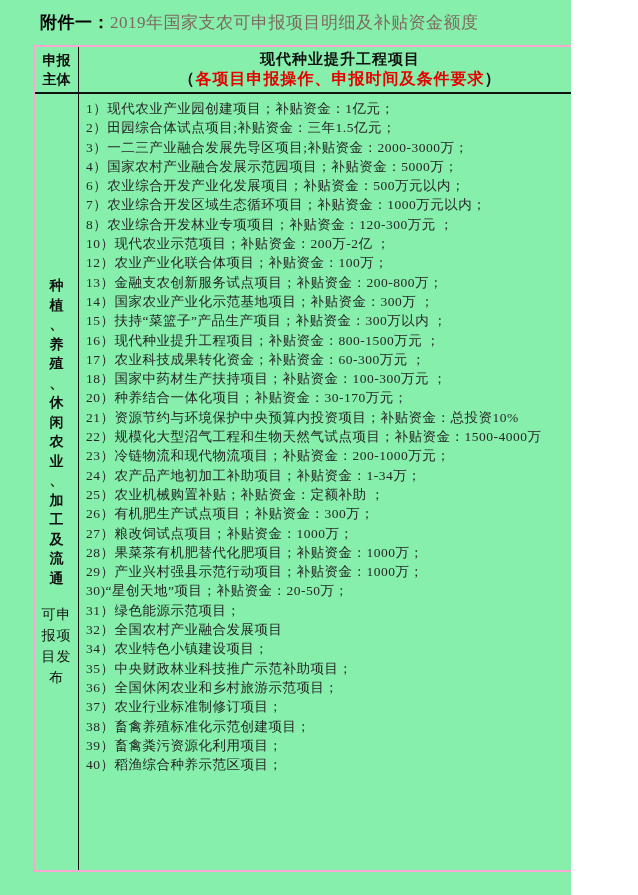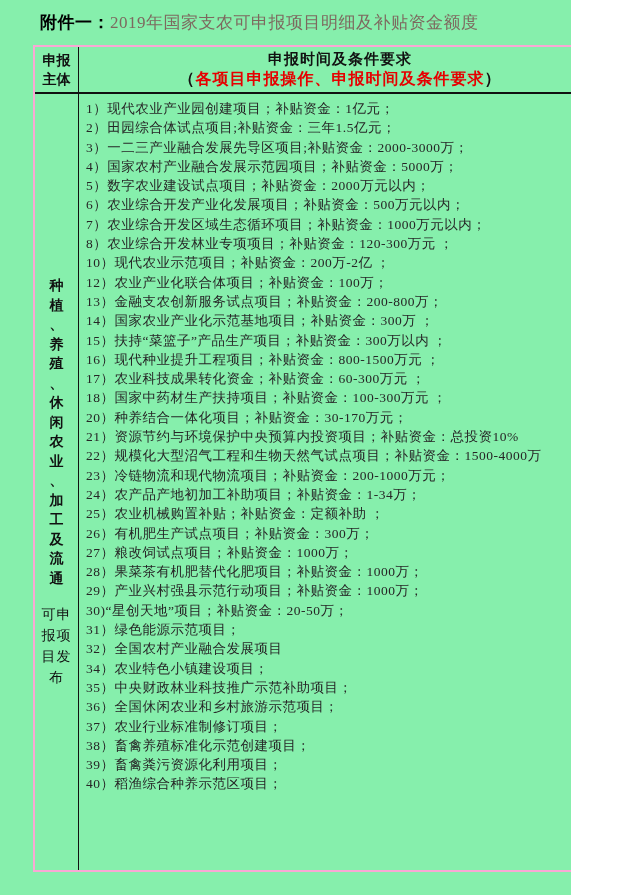--- a/index.html
+++ b/index.html
@@ -90,21 +90,21 @@
 
   <div class="tbl">
 
     <div class="tbl-header">
       <div class="col-subject">
         <div class="hdr-subject">申报
 主体</div>
       </div>
       <div class="col-content">
         <div class="hdr-content">
-          <div class="hdr-line1">申报时间及条件要求</div>
+          <div class="hdr-line1">现代种业提升工程项目</div>
           <div class="hdr-line2">
             <span class="paren">（</span><span class="red">各项目申报操作、申报时间及条件要求</span><span class="paren">）</span>
           </div>
         </div>
       </div>
     </div>
 
     <div class="tbl-body">
       <div class="col-subject">
         <div class="subject-label-1">种
@@ -127,21 +127,20 @@
 报项
 目发
 布</div>
       </div>
       <div class="col-content">
         <div class="project-list">
             <div class="item-line">1）现代农业产业园创建项目；补贴资金：1亿元；</div>
             <div class="item-line">2）田园综合体试点项目;补贴资金：三年1.5亿元；</div>
             <div class="item-line">3）一二三产业融合发展先导区项目;补贴资金：2000-3000万；</div>
             <div class="item-line">4）国家农村产业融合发展示范园项目；补贴资金：5000万；</div>
-            <div class="item-line">5）数字农业建设试点项目；补贴资金：2000万元以内；</div>
             <div class="item-line">6）农业综合开发产业化发展项目；补贴资金：500万元以内；</div>
             <div class="item-line">7）农业综合开发区域生态循环项目；补贴资金：1000万元以内；</div>
             <div class="item-line">8）农业综合开发林业专项项目；补贴资金：120-300万元 ；</div>
             <div class="item-line">10）现代农业示范项目；补贴资金：200万-2亿 ；</div>
             <div class="item-line">12）农业产业化联合体项目；补贴资金：100万；</div>
             <div class="item-line">13）金融支农创新服务试点项目；补贴资金：200-800万；</div>
             <div class="item-line">14）国家农业产业化示范基地项目；补贴资金：300万 ；</div>
             <div class="item-line">15）扶持“菜篮子”产品生产项目；补贴资金：300万以内 ；</div>
             <div class="item-line">16）现代种业提升工程项目；补贴资金：800-1500万元 ；</div>
             <div class="item-line">17）农业科技成果转化资金；补贴资金：60-300万元 ；</div>

